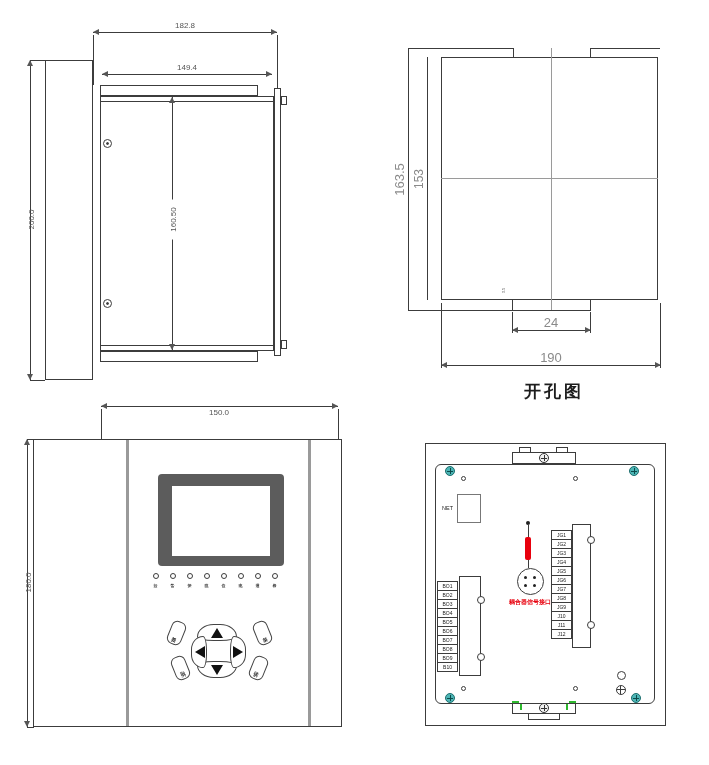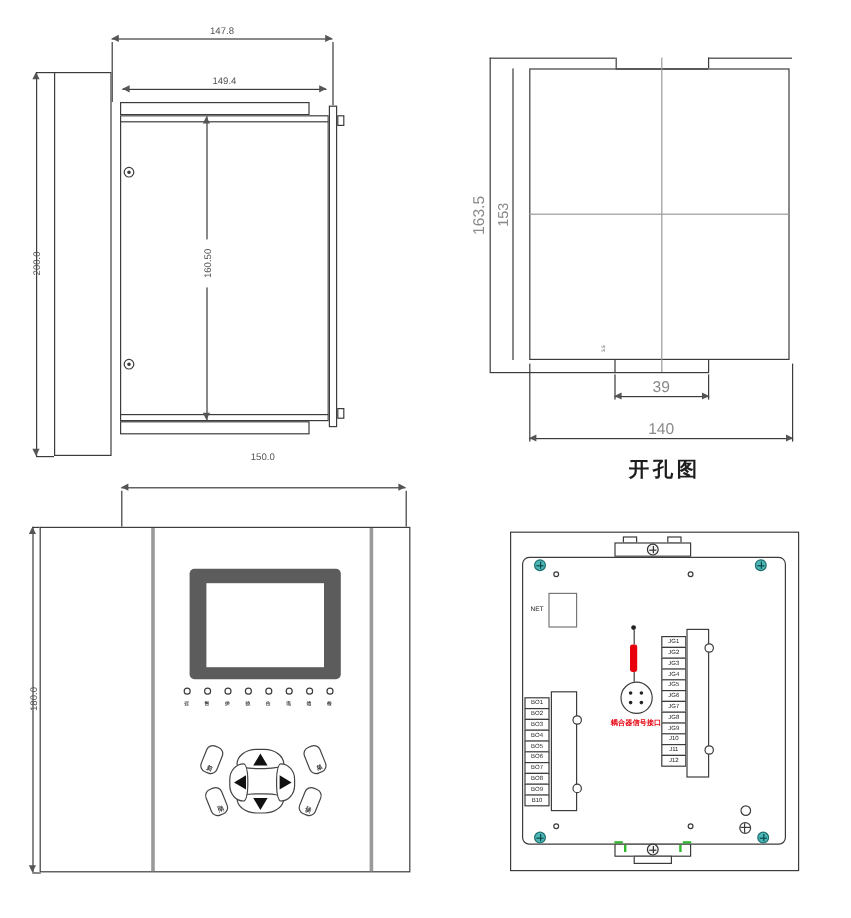--- a/index.html
+++ b/index.html
@@ -50,21 +50,21 @@
 </head>
 <body>
 
 <div id="canvas">
 
   <div>
 
     <div class="ln" style="left:93px;top:32px;width:184px;height:1px"></div>
     <div class="ah ah-l" style="left:93px;top:29px"></div>
     <div class="ah ah-r" style="left:271px;top:29px"></div>
-    <div class="dim" style="left:167px;top:21px;width:36px">147.8</div>
+    <div class="dim" style="left:167px;top:21px;width:36px">182.8</div>
     <div class="ln" style="left:93px;top:35px;width:1px;height:50px"></div>
     <div class="ln" style="left:277px;top:35px;width:1px;height:53px"></div>
 
     <div class="ln" style="left:102px;top:74px;width:170px;height:1px"></div>
     <div class="ah ah-l" style="left:102px;top:71px"></div>
     <div class="ah ah-r" style="left:266px;top:71px"></div>
     <div class="dim" style="left:169px;top:63px;width:36px">149.4</div>
 
     <div class="ln" style="left:30px;top:60px;width:1px;height:320px"></div>
     <div class="ah ah-u" style="left:27px;top:60px"></div>
@@ -110,37 +110,37 @@
     <div class="lng" style="left:441px;top:178px;width:217px;height:1px"></div>
     <div class="dimbig vrot" style="left:378px;top:172px;width:42px">163.5</div>
     <div class="dimbig vrot" style="left:402px;top:172px;width:34px;font-size:12px">153</div>
     <div class="dim vrot" style="left:494px;top:288px;width:18px;font-size:4px">3.5</div>
 
     <div class="ln" style="left:512px;top:312px;width:1px;height:21px"></div>
     <div class="ln" style="left:590px;top:312px;width:1px;height:21px"></div>
     <div class="ln" style="left:512px;top:330px;width:79px;height:1px"></div>
     <div class="ah ah-l" style="left:512px;top:327px"></div>
     <div class="ah ah-r" style="left:585px;top:327px"></div>
-    <div class="dimbig" style="left:536px;top:315px;width:30px">39</div>
+    <div class="dimbig" style="left:536px;top:315px;width:30px">24</div>
 
     <div class="ln" style="left:441px;top:303px;width:1px;height:65px"></div>
     <div class="ln" style="left:660px;top:303px;width:1px;height:65px"></div>
     <div class="ln" style="left:441px;top:365px;width:220px;height:1px"></div>
     <div class="ah ah-l" style="left:441px;top:362px"></div>
     <div class="ah ah-r" style="left:655px;top:362px"></div>
-    <div class="dimbig" style="left:533px;top:350px;width:36px">140</div>
+    <div class="dimbig" style="left:533px;top:350px;width:36px">190</div>
     <div class="title-cn" style="left:518px;top:380px;width:72px">开孔图</div>
   </div>
 
   <div>
 
     <div class="ln" style="left:101px;top:406px;width:237px;height:1px"></div>
     <div class="ah ah-l" style="left:101px;top:403px"></div>
     <div class="ah ah-r" style="left:332px;top:403px"></div>
-    <div class="dim" style="left:201px;top:376px;width:36px">150.0</div>
+    <div class="dim" style="left:201px;top:408px;width:36px">150.0</div>
     <div class="ln" style="left:101px;top:409px;width:1px;height:30px"></div>
     <div class="ln" style="left:338px;top:409px;width:1px;height:30px"></div>
 
     <div class="ln" style="left:27px;top:439px;width:1px;height:288px"></div>
     <div class="ah ah-u" style="left:24px;top:439px"></div>
     <div class="ah ah-d" style="left:24px;top:721px"></div>
     <div class="dim vrot" style="left:10px;top:578px;width:36px">180.0</div>
     <div class="ln" style="left:27px;top:439px;width:7px;height:1px"></div>
     <div class="ln" style="left:27px;top:727px;width:7px;height:1px"></div>
 

